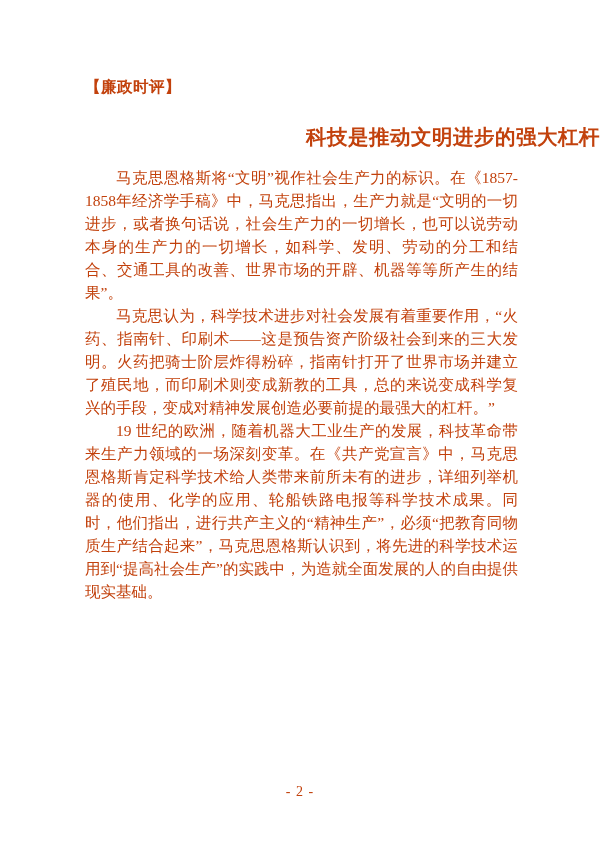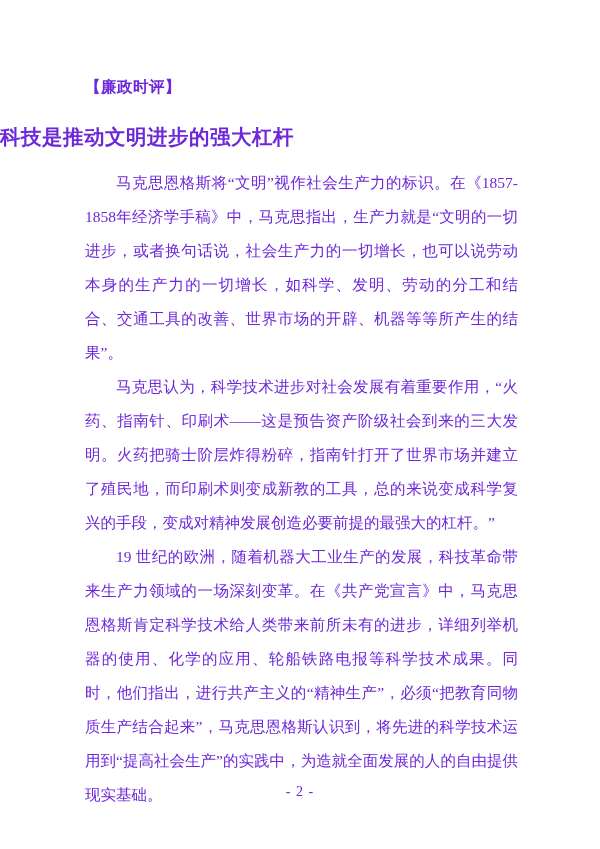--- a/index.html
+++ b/index.html
@@ -5,49 +5,49 @@
   html, body {
     margin: 0;
     padding: 0;
     background: #ffffff;
   }
   .page {
     position: relative;
     width: 600px;
     height: 849px;
     background: #ffffff;
-    color: #6d28d9;
+    color: #c2410c;
     font-family: "Liberation Serif", "DejaVu Serif", serif;
     overflow: hidden;
   }
   .header-tag {
     position: absolute;
     top: 77px;
     left: 85px;
     font-size: 15.5px;
     font-weight: 700;
     letter-spacing: 0.5px;
   }
   .doc-title {
     position: absolute;
     top: 123px;
     left: 0;
     width: 100%;
-    text-align: left;
+    text-align: right;
     font-size: 20.5px;
     font-weight: 700;
     letter-spacing: 0.5px;
   }
   .doc-body {
     position: absolute;
     top: 166px;
     left: 85px;
     width: 433px;
     font-size: 15.5px;
-    line-height: 34px;
+    line-height: 23px;
     text-align: justify;
     text-justify: inter-ideograph;
   }
   .doc-body p {
     margin: 0;
     padding: 0;
     text-indent: 2em;
   }
   .doc-body .bold-run {
     font-weight: 400;

